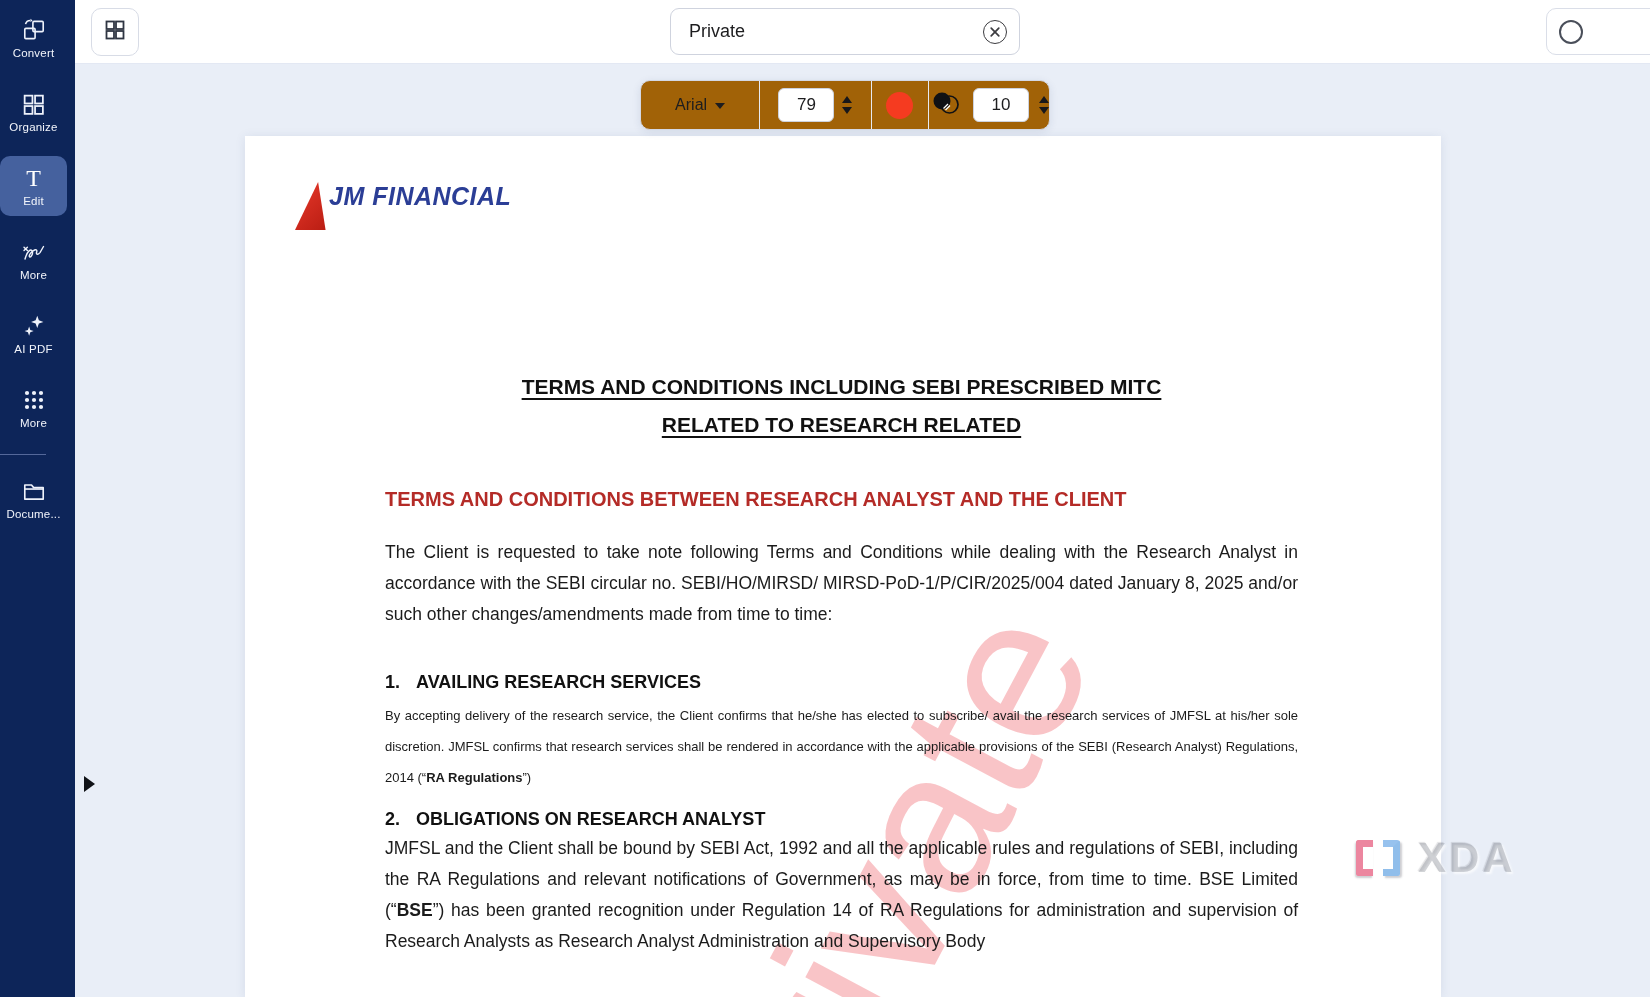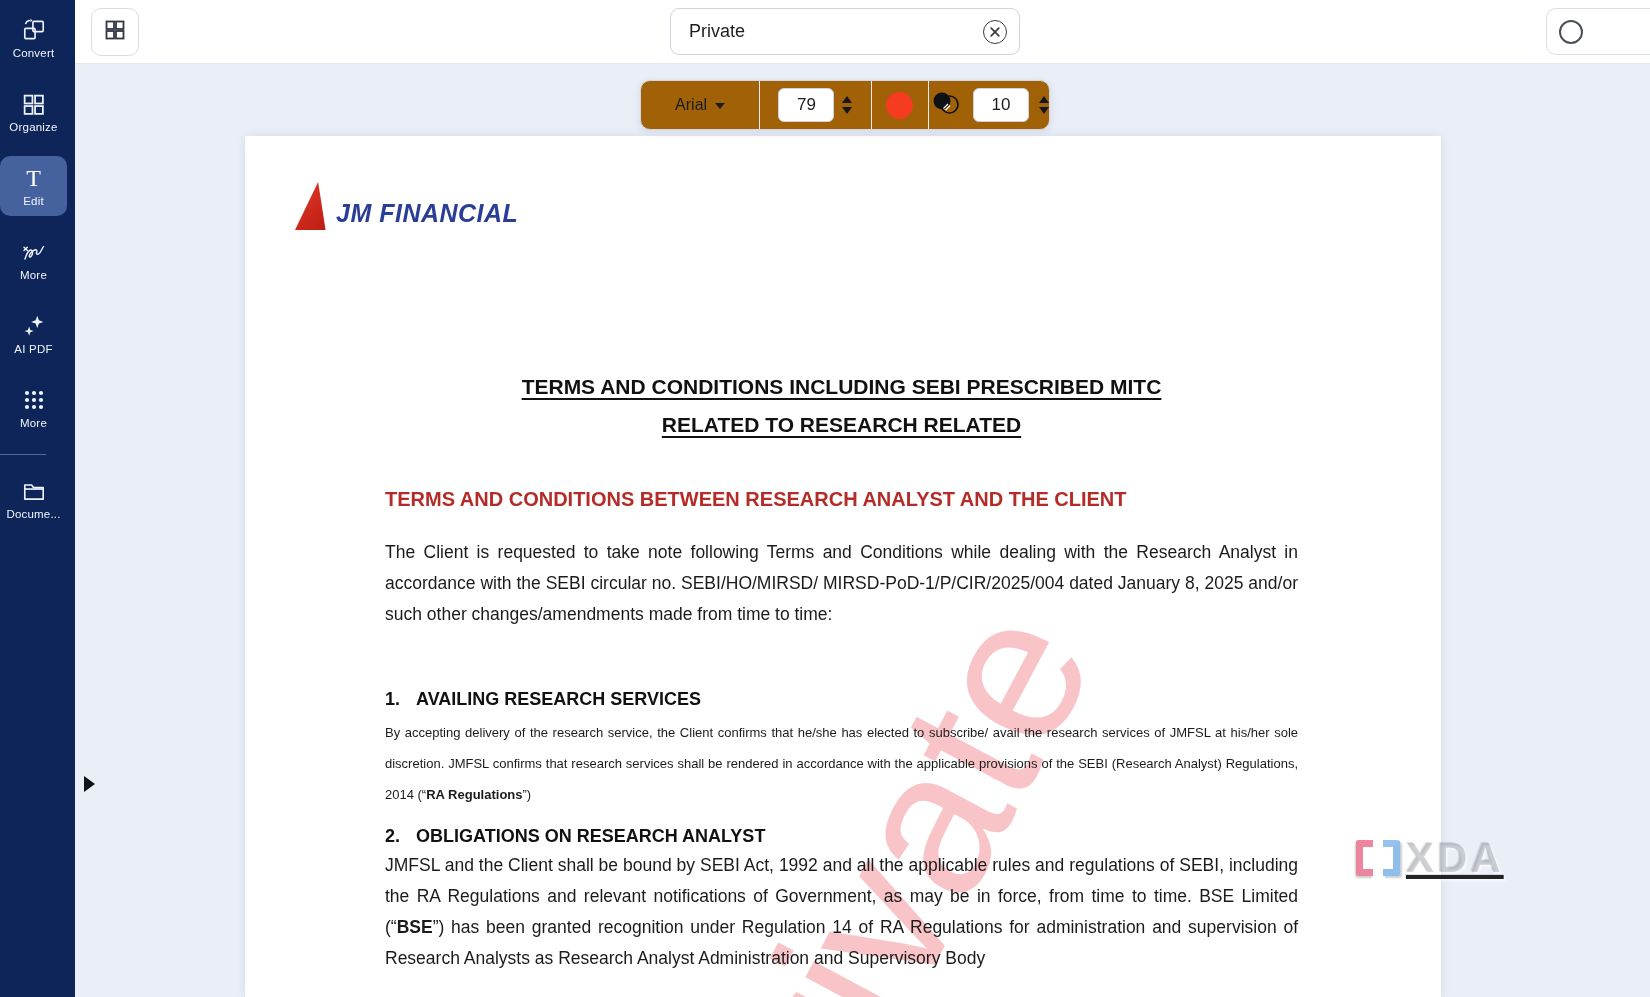--- a/index.html
+++ b/index.html
@@ -41,44 +41,44 @@
   .stepper { display:flex; flex-direction:column; gap:4px; cursor:pointer; }
   .step-up { width:0; height:0; border-left:5px solid transparent; border-right:5px solid transparent; border-bottom:7px solid #17171a; }
   .step-down { width:0; height:0; border-left:5px solid transparent; border-right:5px solid transparent; border-top:7px solid #17171a; }
   .color-dot { width:27px; height:27px; border-radius:50%; cursor:pointer; }
   .opacity-btn { display:flex; align-items:center; cursor:pointer; }
 
   
   .page { position:absolute; left:245px; top:136px; width:1196px; height:861px; background:#ffffff; box-shadow:0 1px 10px rgba(50,70,120,.10); z-index:5; }
   .page-inner { position:relative; width:100%; height:100%; overflow:hidden; }
 
-  .logo { position:absolute; left:50px; top:46px; display:flex; align-items:flex-end; gap:7px; z-index:2; }
+  .logo { position:absolute; left:50px; top:46px; display:flex; align-items:flex-start; z-index:2; }
   .sail { width:34px; height:48px; background:linear-gradient(135deg,#e8392b,#b81c12); clip-path:polygon(0 100%, 68% 0, 90% 100%); }
   .logo-text { font-size:25px; font-weight:bold; font-style:italic; color:#2b3e96; letter-spacing:.5px; padding-bottom:2px; }
 
   .watermark { position:absolute; left:640px; top:770px; transform:translate(-50%,-50%) rotate(-62deg); font-size:205px; color:rgba(236,58,68,0.30); white-space:nowrap; z-index:1; line-height:1; font-weight:400; }
 
   .content { position:absolute; left:140px; right:143px; top:232px; z-index:2; color:#1b1b1b; }
   .doc-title { text-align:center; font-size:21px; font-weight:bold; line-height:38px; color:#111; }
   .doc-title span { text-decoration:underline; text-underline-offset:4px; text-decoration-thickness:2px; }
   .red-head { margin-top:43px; font-size:20px; font-weight:bold; color:#b42b27; line-height:24px; }
   .para { margin-top:26px; font-size:17.5px; line-height:31px; text-align:justify; }
   .sec-head { font-size:18px; font-weight:bold; line-height:24px; color:#111; }
   .sec-head .num { margin-right:16px; }
-  .sec1-head { margin-top:57px; }
+  .sec1-head { margin-top:40px; }
   .sec1-body { margin-top:6px; font-size:13px; line-height:31px; text-align:justify; }
   .sec2-head { margin-top:14px; }
   .sec2-body { margin-top:2px; font-size:17.5px; line-height:31px; text-align:justify; }
   .b { font-weight:bold; }
 
   
   .expand-handle { position:absolute; left:84px; top:776px; width:0; height:0; border-top:8px solid transparent; border-bottom:8px solid transparent; border-left:11px solid #101217; cursor:pointer; z-index:15; }
 
   
-  .xda-badge { position:absolute; left:1356px; top:838px; display:flex; align-items:center; gap:6px; z-index:40; opacity:.85;text-decoration:underline; }
+  .xda-badge { position:absolute; left:1356px; top:838px; display:flex; align-items:center; gap:18px; z-index:40; opacity:.85; }
   .xda-brackets { position:relative; width:44px; height:40px; }
   .xda-br { position:absolute; top:2px; width:17px; height:36px; }
   .xda-br.l { left:0; border-left:7px solid #e9718f; border-top:7px solid #e9718f; border-bottom:7px solid #e9718f; border-radius:3px 0 0 3px; box-shadow:-1px 2px 2px rgba(90,90,100,.35); }
   .xda-br.r { right:0; border-right:7px solid #7db3e8; border-top:7px solid #85b8ec; border-bottom:7px solid #7db3e8; border-radius:0 3px 3px 0; box-shadow:2px 2px 2px rgba(90,90,100,.35); }
   .xda-text { font-size:42px; font-weight:800; letter-spacing:3px; color:rgba(125,130,140,.40); text-shadow:2px 2px 2px rgba(255,255,255,.75), -1px -1px 1px rgba(60,60,70,.18); line-height:40px; }
 </style>
 </head>
 <body>
 
 <div id="app">

